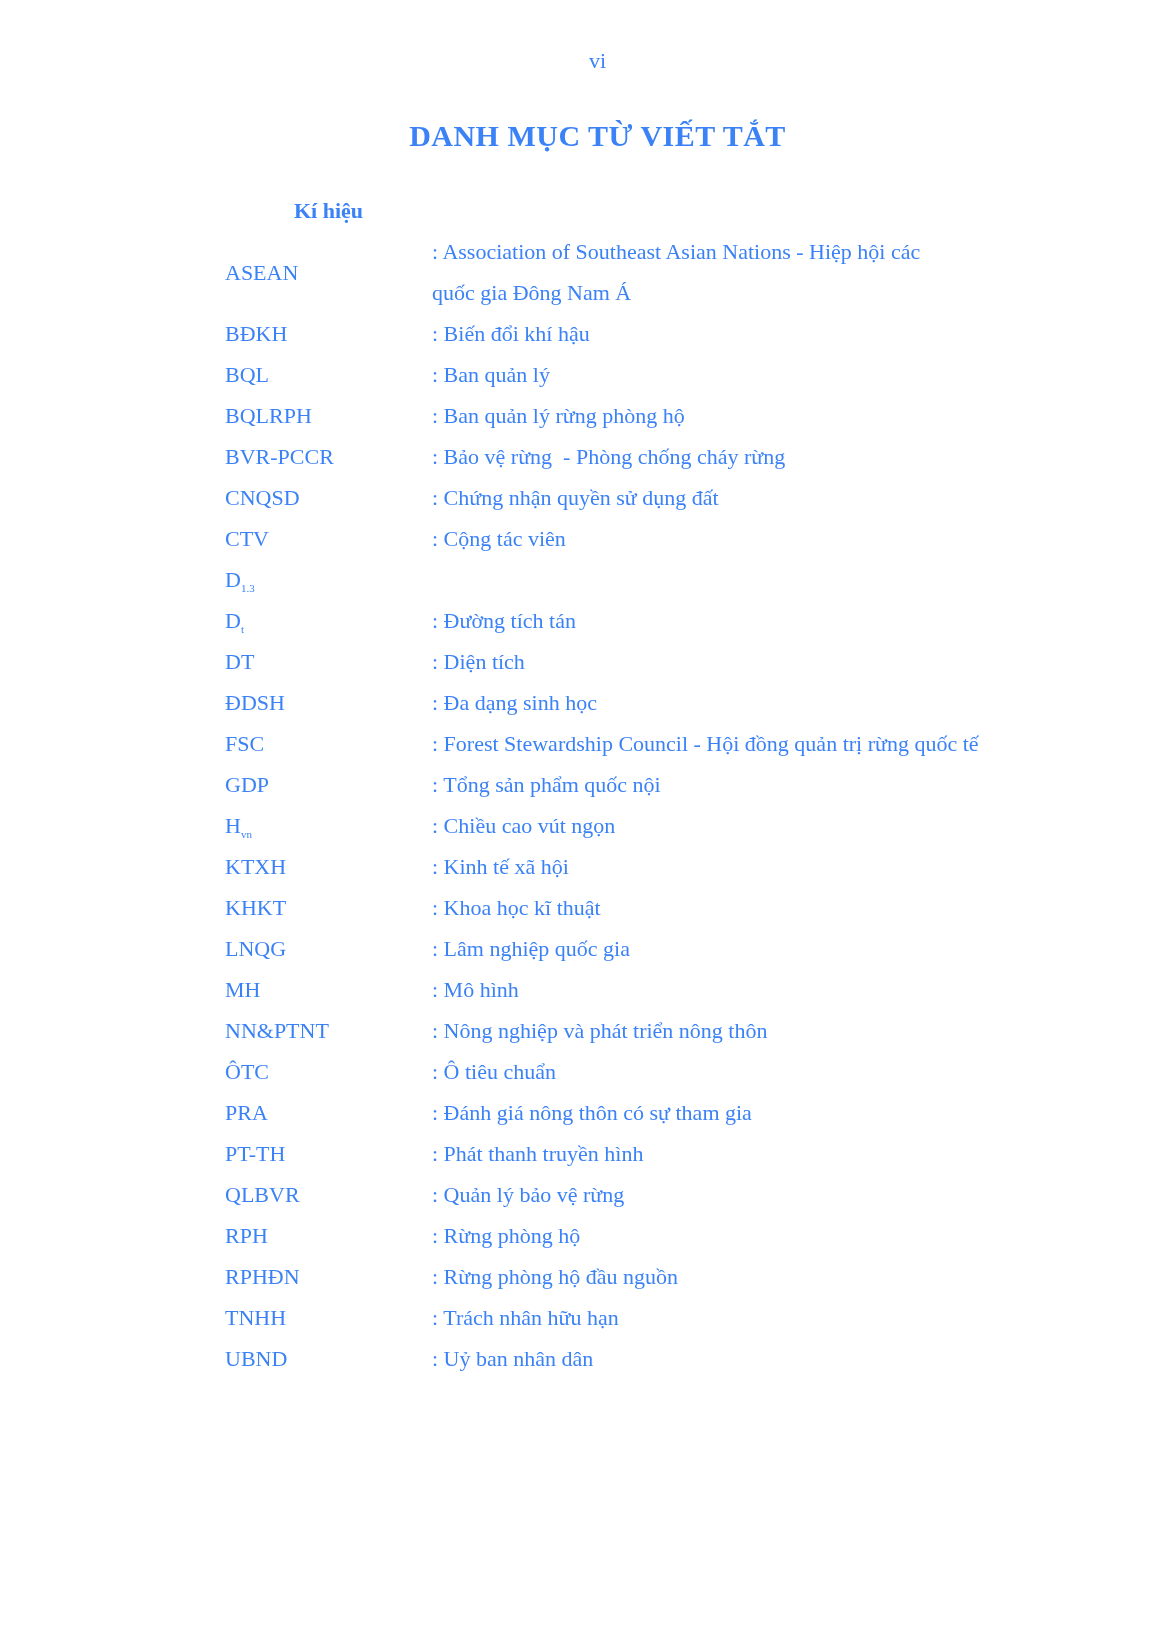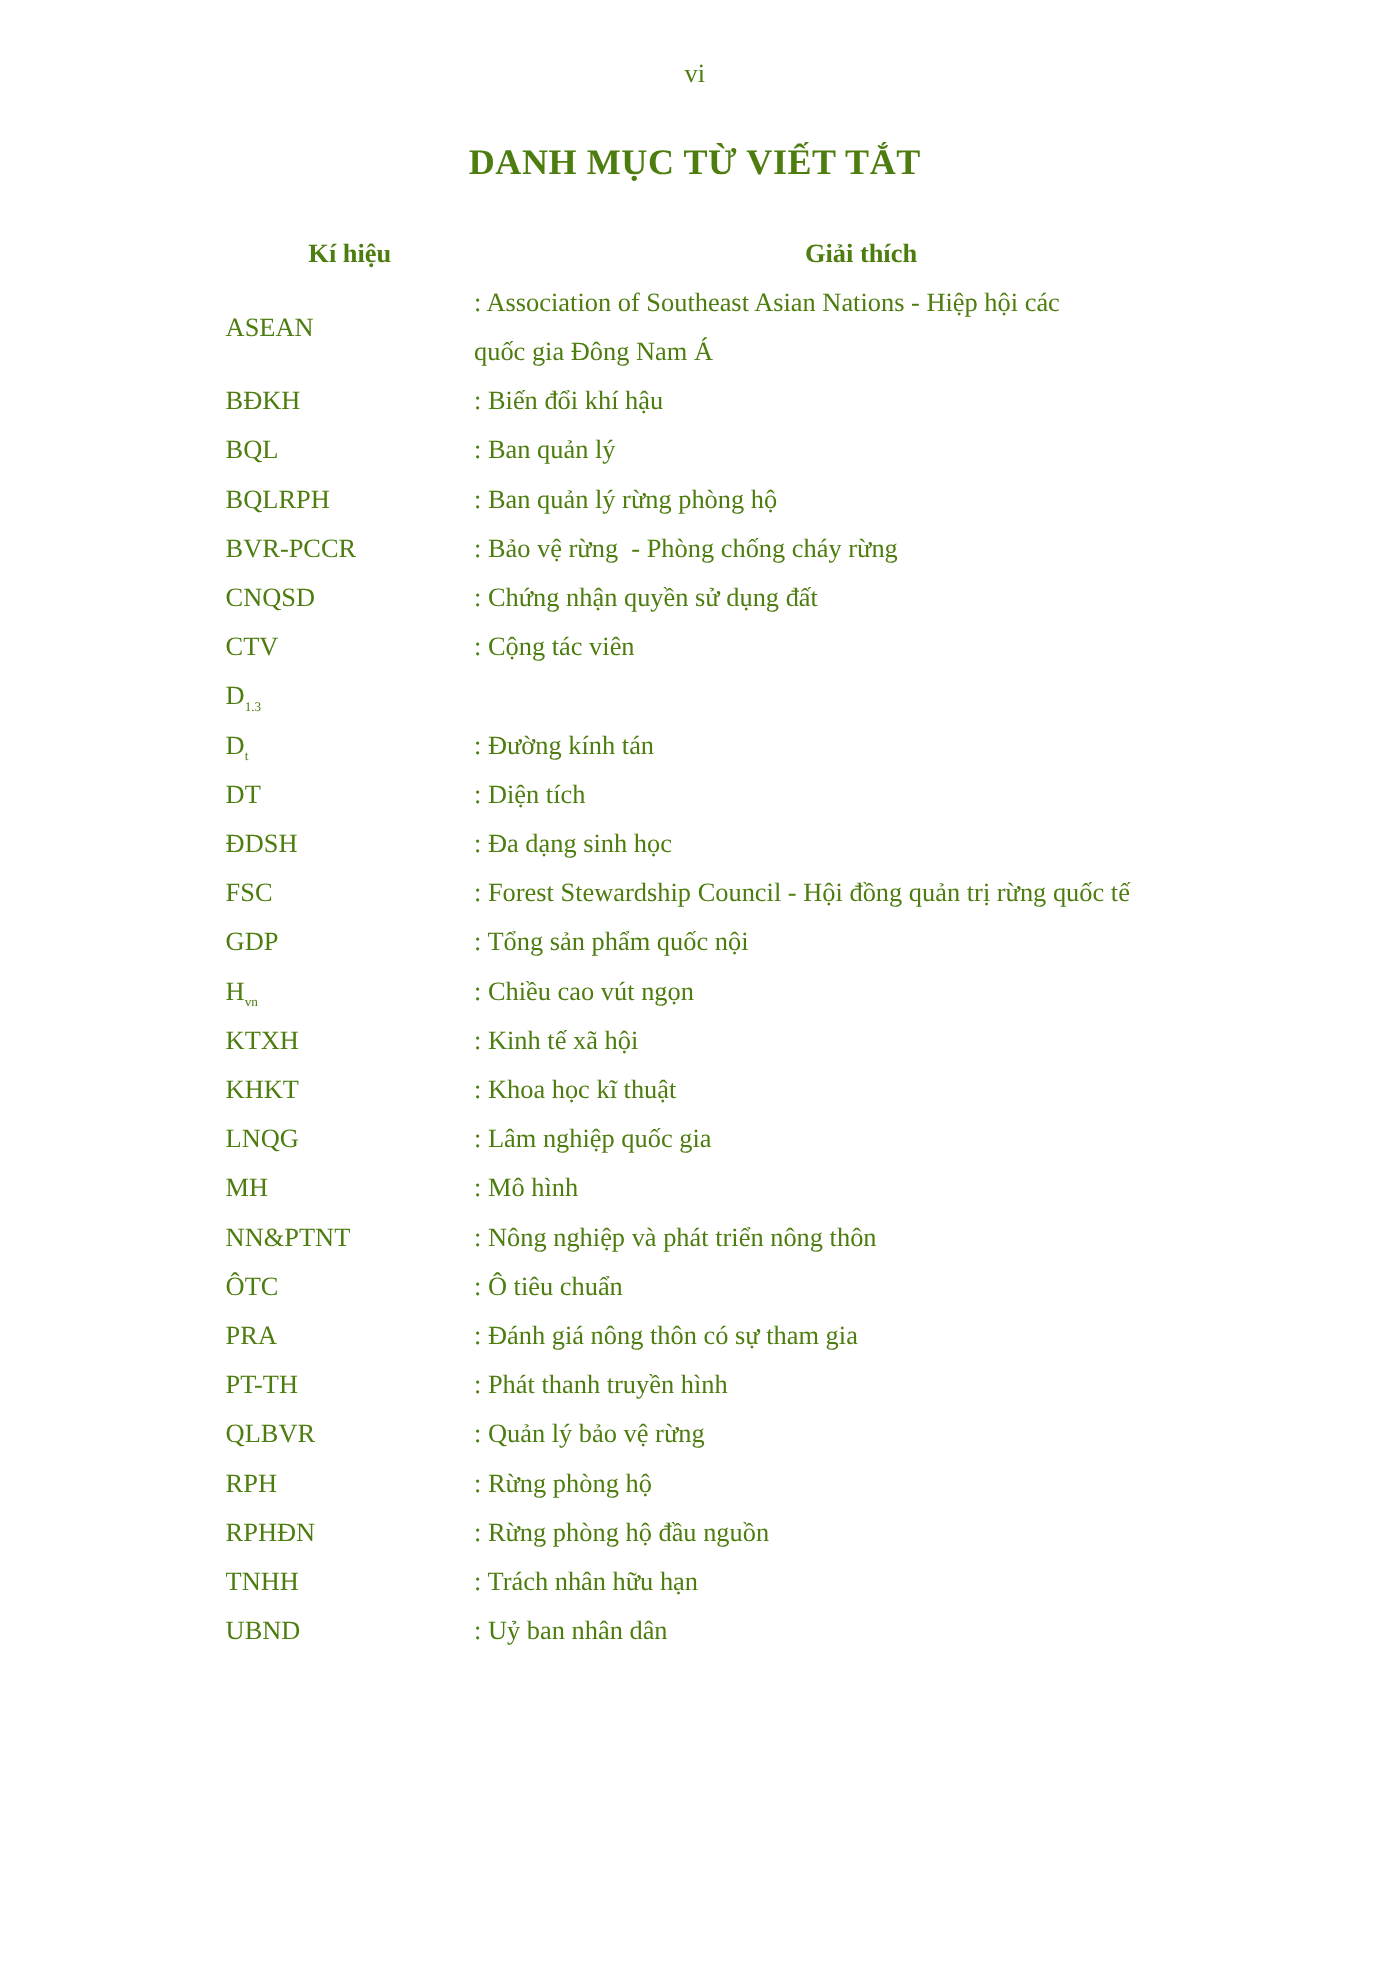--- a/index.html
+++ b/index.html
@@ -5,25 +5,26 @@
   html, body {
     margin: 0;
     padding: 0;
     background: #ffffff;
   }
   .page {
     position: relative;
     width: 1158px;
     height: 1637px;
     background: #ffffff;
-    color: #4d7c0f;
+    color: #3b82f6;
     font-family: "Liberation Serif", "DejaVu Serif", serif;
     font-size: 22px;
     overflow: hidden;
     box-sizing: border-box;
+    padding-left: 37px;
   }
   .page-number {
     margin-top: 46px;
     text-align: center;
     line-height: 30px;
   }
   .doc-title {
     margin: 42px 0 0 0;
     text-align: center;
     font-size: 30px;
@@ -73,21 +74,20 @@
 <body>
 
 <div class="page">
   <div class="page-number">vi</div>
 
   <h1 class="doc-title">DANH MỤC TỪ VIẾT TẮT</h1>
 
   <div class="content">
     <div class="table-header">
       <div class="col1">Kí hiệu</div>
-      <div class="col2">Giải thích</div>
     </div>
 
     <div class="rows" id="rows">
   <div class="row">
     <div class="abbr"><span class="abbr-main">ASEAN</span></div>
     <div class="desc">: Association of Southeast Asian Nations - Hiệp hội các
 quốc gia Đông Nam Á</div>
   </div>
 
   <div class="row">
@@ -119,21 +119,21 @@
     <div class="abbr"><span class="abbr-main">CTV</span></div>
     <div class="desc">: Cộng tác viên</div>
   </div>
 
   <div class="row">
     <div class="abbr"><span class="abbr-main">D</span><sub class="abbr-sub">1.3</sub></div>
   </div>
 
   <div class="row">
     <div class="abbr"><span class="abbr-main">D</span><sub class="abbr-sub">t</sub></div>
-    <div class="desc">: Đường kính tán</div>
+    <div class="desc">: Đường tích tán</div>
   </div>
 
   <div class="row">
     <div class="abbr"><span class="abbr-main">DT</span></div>
     <div class="desc">: Diện tích</div>
   </div>
 
   <div class="row">
     <div class="abbr"><span class="abbr-main">ĐDSH</span></div>
     <div class="desc">: Đa dạng sinh học</div>

